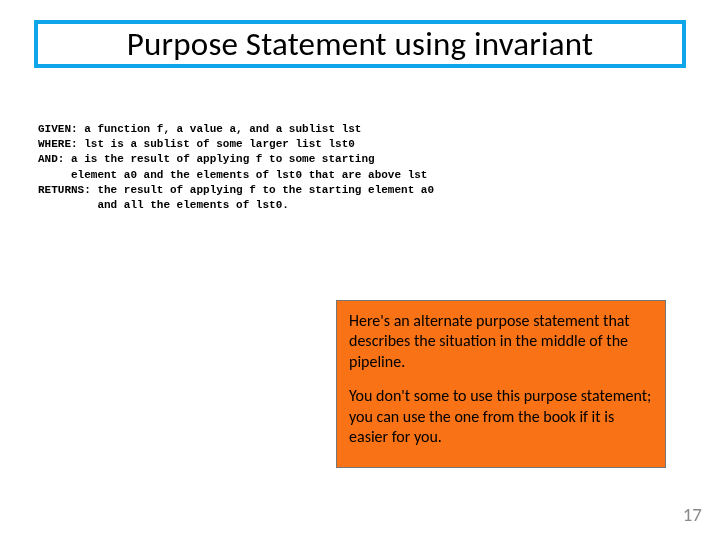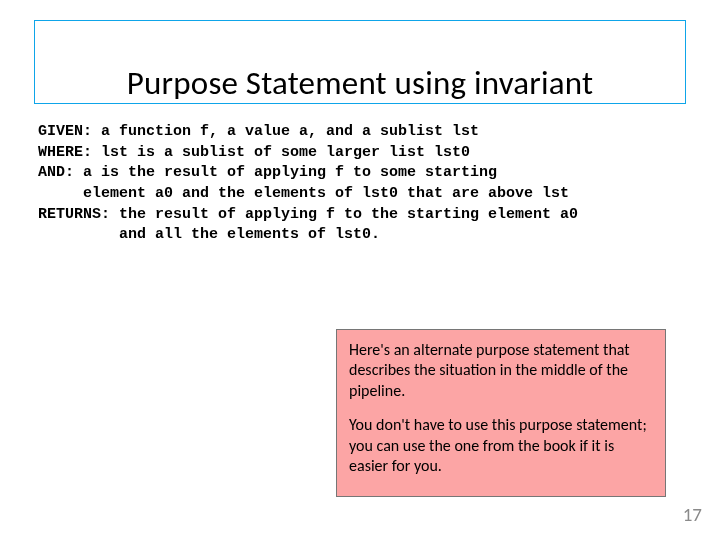--- a/index.html
+++ b/index.html
@@ -8,54 +8,53 @@
     background: #fff;
     font-family: "Calibri", "Segoe UI", Arial, sans-serif;
     position: relative;
     color: #000;
   }
   .title-box {
     position: absolute;
     left: 34px;
     top: 20px;
     width: 652px;
-    height: 84px;
-    border: 1px solid #0ea5e9;
+    height: 48px;
+    border: 4px solid #0ea5e9;
     display: flex;
-    align-items: flex-end;
+    align-items: center;
     justify-content: center;
   }
   .title-text {
     font-size: 33px;
     font-weight: 400;
     color: #000;
     letter-spacing: 0.2px;
   }
   .code-block {
     position: absolute;
     left: 38px;
     top: 122px;
     width: 644px;
     font-family: "Consolas", "Courier New", monospace;
-    font-size: 15px;
+    font-size: 11px;
     line-height: 1.38;
     white-space: pre;
     color: #000;
     font-weight: 550;
   }
   .note-box {
     position: absolute;
     left: 336px;
     top: 300px;
     width: 330px;
     height: 168px;
-    background: #fca5a5;
+    background: #f97316;
     border: 1px solid #767676;
     padding: 10px 12px 10px 12px;
-    margin-top: 29px;
   }
   .note-p {
     font-size: 16px;
     line-height: 1.28;
     color: #000;
     margin-bottom: 14px;
   }
   .note-p:last-child { margin-bottom: 0; }
   .page-num {
     position: absolute;
@@ -74,16 +73,16 @@
 
 <div class="code-block"><span>GIVEN: a function f, a value a, and a sublist lst</span>
 <span>WHERE: lst is a sublist of some larger list lst0</span>
 <span>AND: a is the result of applying f to some starting</span>
 <span>     element a0 and the elements of lst0 that are above lst</span>
 <span>RETURNS: the result of applying f to the starting element a0</span>
 <span>         and all the elements of lst0.</span></div>
 
 <div class="note-box">
   <p class="note-p">Here's an alternate purpose statement that describes the situation in the middle of the pipeline.</p>
-  <p class="note-p">You don't have to use this purpose statement; you can use the one from the book if it is easier for you.</p>
+  <p class="note-p">You don't some to use this purpose statement; you can use the one from the book if it is easier for you.</p>
 </div>
 
 <div class="page-num">17</div>
 
 </body></html>

